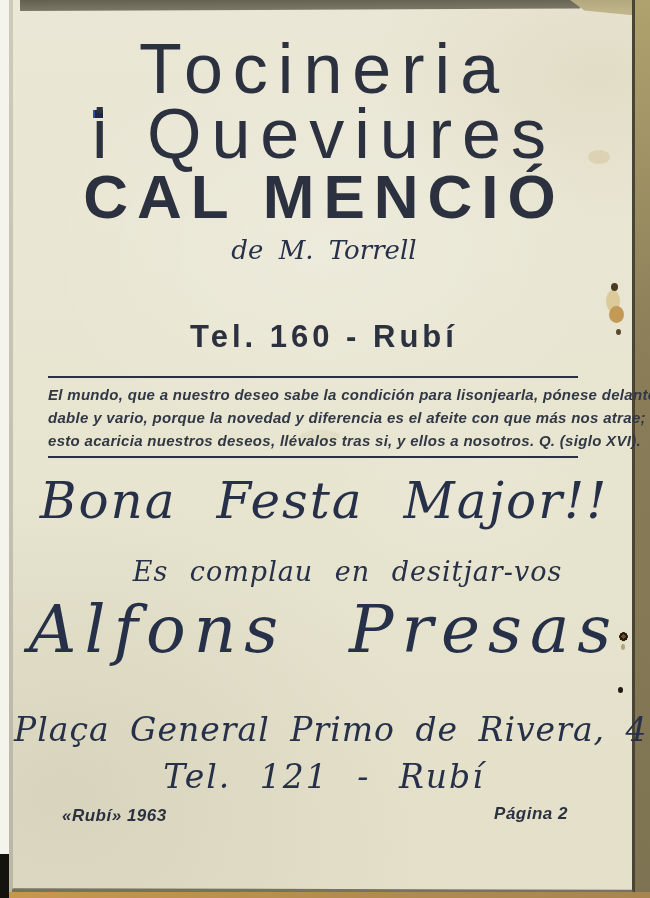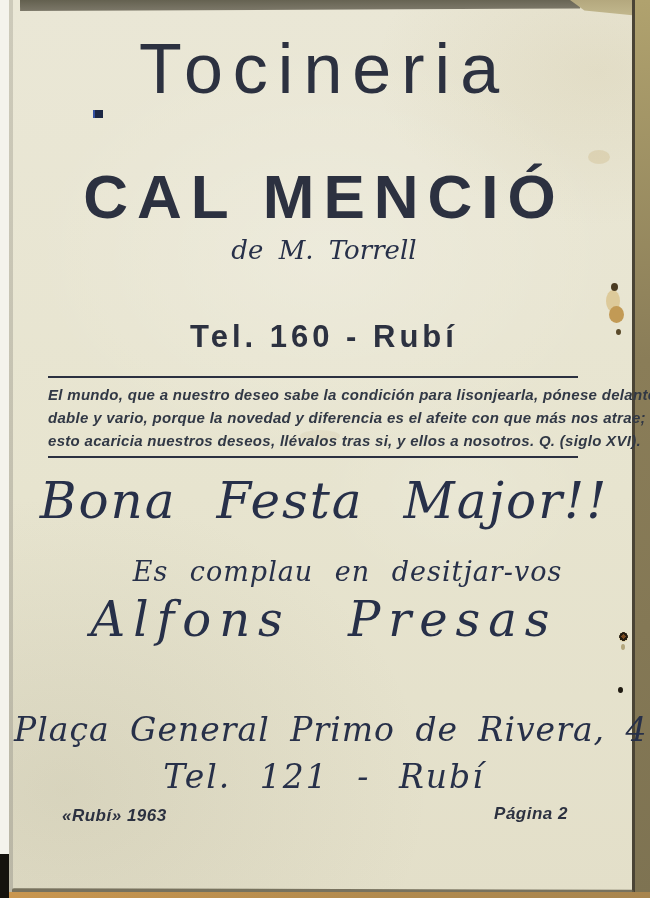--- a/index.html
+++ b/index.html
@@ -65,21 +65,21 @@
 
   .quotebox{position:absolute; left:34px; width:530px; top:376px;
     border-top:2px solid #2b3040; border-bottom:2px solid #2b3040; padding:5px 0 4px 0;}
   .quoteline{text-align:center; font-style:italic; font-weight:bold; font-size:15px;
     line-height:23px; color:#313845; letter-spacing:.3px; white-space:nowrap;}
 
   .greeting{top:472px; font-family:"DejaVu Serif",serif; font-style:italic; font-size:50px;
     letter-spacing:2px; word-spacing:22px;}
   .subline{top:556px; font-family:"DejaVu Serif",serif; font-style:italic; font-size:27px;
     letter-spacing:1px; word-spacing:12px;margin-left:47px;}
-  .bigname{top:592px; font-family:"DejaVu Serif",serif; font-style:italic; font-size:48px;
+  .bigname{top:592px; font-family:"DejaVu Serif",serif; font-style:italic; font-size:66px;
     letter-spacing:8px; word-spacing:34px; line-height:1.15;}
   .addr2{top:710px; font-family:"DejaVu Serif",serif; font-style:italic; font-size:33px;
     letter-spacing:1px; word-spacing:9px;}
   .phone2{top:757px; font-family:"DejaVu Serif",serif; font-style:italic; font-size:33px;
     letter-spacing:2px; word-spacing:16px;}
 
   .footer-left{position:absolute; left:48px; top:806px; font-style:italic; font-weight:bold;
     font-size:17px; color:#2c3140; letter-spacing:.5px;}
   .footer-right{position:absolute; right:66px; top:804px; font-style:italic; font-weight:bold;
     font-size:17px; color:#2c3140; letter-spacing:.5px;}
@@ -105,20 +105,21 @@
   <div class="stain-blob1"></div>
   <div class="stain-blob2"></div>
   <div class="stain-dot1"></div>
   <div class="stain-dot2"></div>
   <div class="hole1"></div>
   <div class="hole2"></div>
 
   <div class="content">
 
     <div class="abs t1 sans-ink">Tocineria</div>
+    <div class="abs t2 sans-ink">i Queviures</div>
     <div class="abs t3 sans-ink">CAL MENCIÓ</div>
     <div class="abs owner script-ink">de M. Torrell</div>
     <div class="abs phone1 sans-ink">Tel. 160 - Rubí</div>
 
     <div class="quotebox">
       <div class="quoteline">El mundo, que a nuestro deseo sabe la condición para lisonjearla, pónese delante mu-</div>
       <div class="quoteline">dable y vario, porque la novedad y diferencia es el afeite con que más nos atrae; con</div>
       <div class="quoteline">esto acaricia nuestros deseos, llévalos tras si, y ellos a nosotros. Q. (siglo XVI).</div>
     </div>
 

